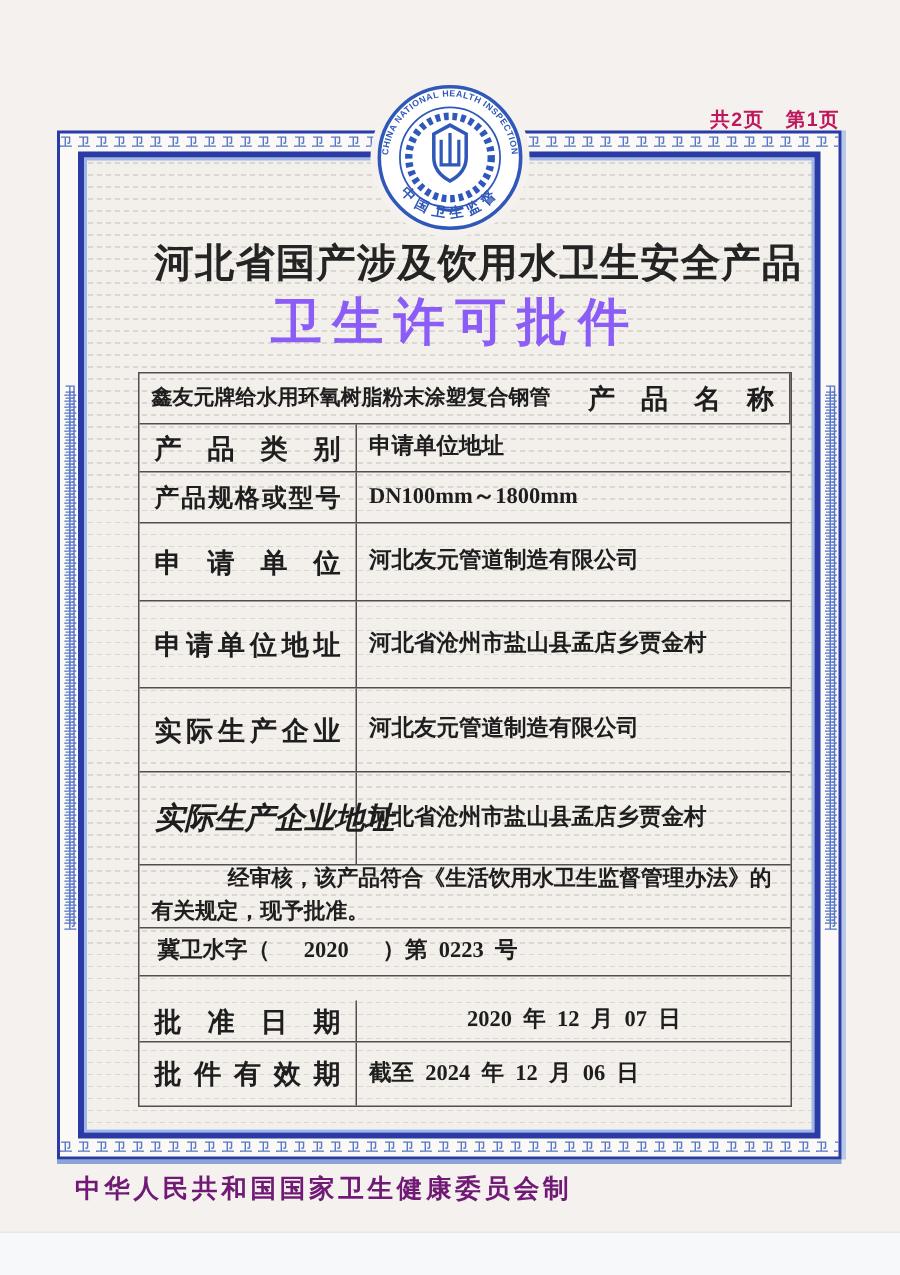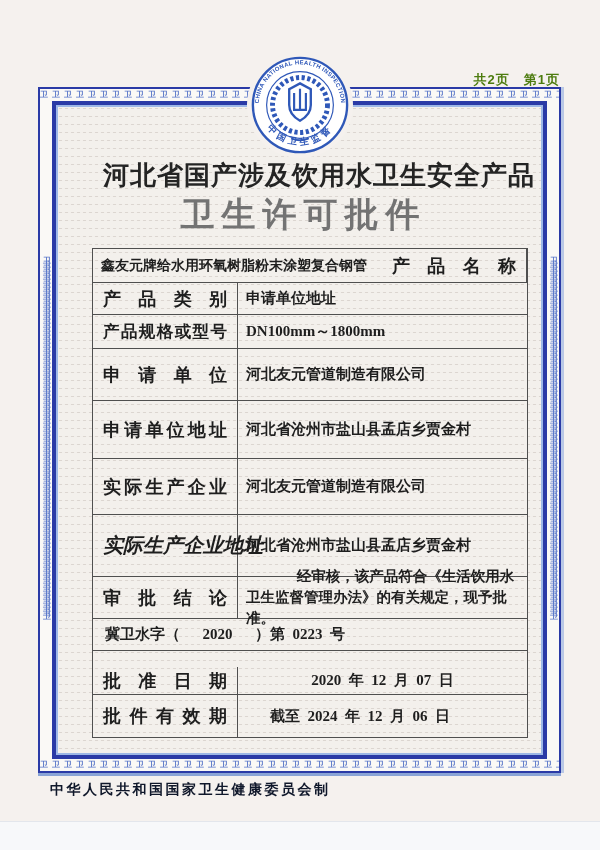--- a/index.html
+++ b/index.html
@@ -15,21 +15,21 @@
   .page{
     position:relative;width:600px;height:850px;overflow:hidden;
     background:var(--page-bg);
   }
   .page-bottom-strip{
     position:absolute;left:0;right:0;bottom:0;height:28px;
     background:#f7f8fa;border-top:1px solid #e3e6ec;
   }
   .page-info{
     position:absolute;top:71px;right:40px;
-    font-size:13px;font-weight:bold;color:#4d7c0f;letter-spacing:1px;
+    font-size:13px;font-weight:bold;color:#be185d;letter-spacing:1px;
     font-family:"Liberation Sans","DejaVu Sans",sans-serif;
   }
   
   .frame{
     position:absolute;left:38px;top:87px;width:523px;height:686px;
     box-sizing:border-box;border:2px solid var(--navy);
     background:#faf9f6;
     box-shadow:0 3px 0 #8aa4d6, 3px 0 0 #b9c8e6;
   }
   .band{
@@ -55,30 +55,30 @@
   .emblem{position:absolute;left:246px;top:51px;width:108px;height:108px;}
   
   .title1{
     position:absolute;left:0;right:0;top:158px;text-align:center;
     font-family:"Liberation Serif","DejaVu Serif",serif;
     font-size:26px;font-weight:bold;color:#242424;letter-spacing:1px;padding-left:38px;
   }
   .title2{
     position:absolute;left:0;right:0;top:192px;text-align:center;
     font-family:"Liberation Serif","DejaVu Serif",serif;
-    font-size:34px;font-weight:bold;color:#737373;letter-spacing:7px;text-indent:7px;
+    font-size:34px;font-weight:bold;color:#8b5cf6;letter-spacing:7px;text-indent:7px;
   }
   
   .permit-table{
     position:absolute;left:92px;top:248px;width:436px;
     border:1px solid var(--grid);box-sizing:border-box;
     background:transparent;
   }
   .row{display:flex;box-sizing:border-box;border-bottom:1px solid var(--grid);}
-  .row:last-child{border-bottom:none;gap:24px;}
+  .row:last-child{border-bottom:none;}
   .row:nth-child(1){height:34px;}
   .row:nth-child(2){height:32px;}
   .row:nth-child(3){height:34px;}
   .row:nth-child(4){height:52px;}
   .row:nth-child(5){height:58px;}
   .row:nth-child(6){height:56px;}
   .row:nth-child(7){height:62px;}
   .row:nth-child(8){height:42px;}
   .row:nth-child(9){height:32px;}
   .row:nth-child(10){height:28px;margin-top:16px;}
@@ -104,21 +104,21 @@
   }
   .row:nth-child(1) .cell.value{font-size:14px;}
   .row:nth-child(8) .cell.value{font-size:14.5px;line-height:1.45;text-indent:3.5em;}
   .row:nth-child(9) .cell.value{white-space:pre;padding-left:12px;}
   .row:nth-child(10) .cell.value{white-space:pre;text-align:center;}
   .row:nth-child(11) .cell.value{white-space:pre;}
   
   .issuer{
     position:absolute;left:50px;top:781px;
     font-family:"Liberation Serif","DejaVu Serif",serif;
-    font-size:14px;font-weight:bold;color:#0f172a;letter-spacing:2.5px;
+    font-size:17px;font-weight:bold;color:#701a75;letter-spacing:2.5px;
   }
 </style>
 </head>
 <body>
 
 <div class="page">
 
   <div class="page-info">共2页　第1页</div>
 
   <div class="frame">
@@ -175,21 +175,20 @@
       </div>
       <div class="row">
         <div class="cell label">实际生产企业</div>
         <div class="cell value">河北友元管道制造有限公司</div>
       </div>
       <div class="row">
         <div class="cell label">实际生产企业地址</div>
         <div class="cell value">河北省沧州市盐山县孟店乡贾金村</div>
       </div>
       <div class="row">
-        <div class="cell label">审批结论</div>
         <div class="cell value">经审核，该产品符合《生活饮用水卫生监督管理办法》的有关规定，现予批准。</div>
       </div>
       <div class="row">
         <div class="cell value">冀卫水字（      2020      ）第  0223  号</div>
       </div>
       <div class="row">
         <div class="cell label">批准日期</div>
         <div class="cell value">2020  年  12  月  07  日</div>
       </div>
       <div class="row">

